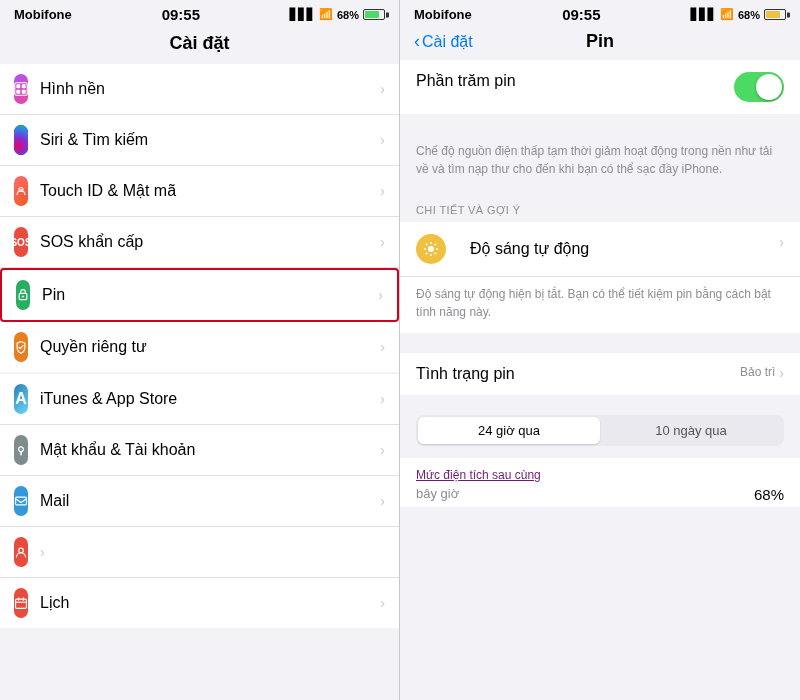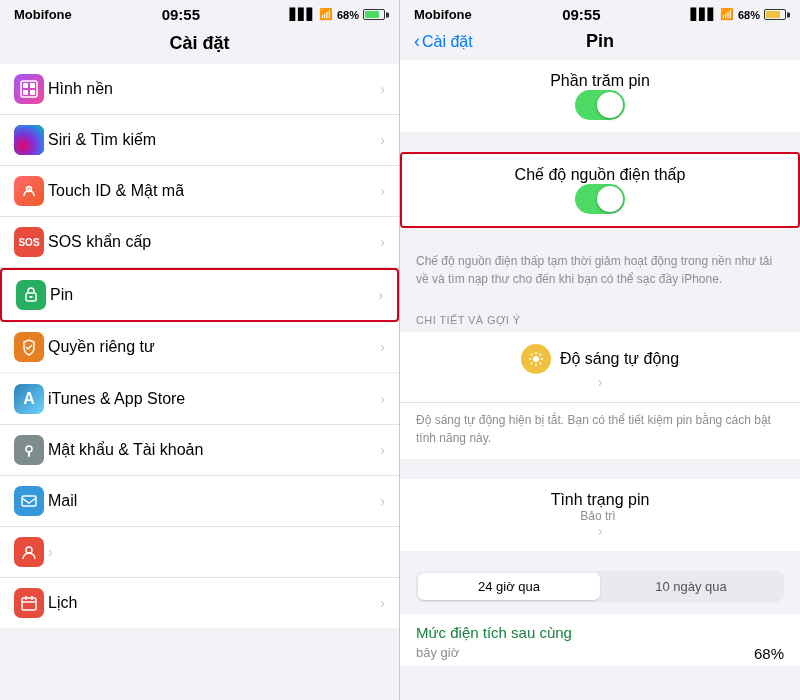--- a/index.html
+++ b/index.html
@@ -67,27 +67,27 @@
       position: relative;
     }
     .settings-row:last-child { border-bottom: none; }
     .settings-row.highlighted {
       background: #fff;
       border: 2px solid #d0021b;
       border-radius: 4px;
     }
 
     .row-icon {
-      width: 30px;
+      width: 14px;
       height: 30px;
       border-radius: 7px;
       display: flex;
       align-items: center;
       justify-content: center;
-      margin-right: 4px;
+      margin-right: 12px;
       flex-shrink: 0;
       font-size: 16px;
       color: #fff;
     }
 
     .row-label {
       flex: 1;
       font-size: 16px;
       color: #000;
     }
@@ -161,25 +161,24 @@
       padding: 0;
     }
 
     .right-section {
       background: #fff;
       margin-bottom: 20px;
     }
 
     .right-row {
       display: flex;
-      align-items: center;
+      align-items: flex-start;
       padding: 12px 16px;
       border-bottom: 0.5px solid #e0e0e5;
       background: #fff;
-      flex-direction: column;
     }
     .right-row:last-child { border-bottom: none; }
 
     .right-row-label {
       flex: 1;
       font-size: 16px;
       color: #000;
     }
 
     
@@ -245,23 +244,24 @@
       padding: 6px 4px;
       font-size: 13px;
       border-radius: 6px;
       cursor: pointer;
     }
     .tab-btn.active { background: #fff; font-weight: 500; box-shadow: 0 1px 2px rgba(0,0,0,0.15); }
     .tab-btn.inactive { color: #555; }
 
     .muc-dien-tich {
       padding: 10px 16px 4px;
-      font-size: 15px;
+      font-size: 12px;
       font-weight: 500;
-      color: #15803d;
+      color: #701a75;
+      text-decoration: underline;
     }
     .muc-dien-row {
       display: flex;
       justify-content: space-between;
       padding: 0 16px 4px;
       gap: 39px;
     }
     .muc-dien-sub { font-size: 13px; color: #8e8e93; }
     .muc-dien-pct { font-size: 15px; color: #000; }
 
@@ -434,38 +434,30 @@
 
     <div class="right-section">
       <div class="right-row">
         <span class="right-row-label">Phần trăm pin</span>
         <div class="toggle on">
           <div class="toggle-knob"></div>
         </div>
       </div>
     </div>
 
-    <div class="highlighted-section">
-      <div class="right-row">
-        <span class="right-row-label">Chế độ nguồn điện thấp</span>
-        <div class="toggle on">
-          <div class="toggle-knob"></div>
-        </div>
-      </div>
-    </div>
 
     <div>
       <p class="description-text">Chế độ nguồn điện thấp tạm thời giảm hoạt động trong nền như tải về và tìm nạp thư cho đến khi bạn có thể sạc đầy iPhone.</p>
     </div>
 
     <div>
       <div class="section-header">CHI TIẾT VÀ GỢI Ý</div>
       <div class="right-section">
         <div class="right-row">
-          <div style="display:flex;align-items:center;gap:9px;flex:1;">
+          <div style="display:flex;align-items:center;gap:24px;flex:1;">
             <div style="width:30px;height:30px;background:#f0c040;border-radius:50%;display:flex;align-items:center;justify-content:center;">
               <svg width="16" height="16" viewBox="0 0 16 16">
                   <circle cx="8" cy="8" r="3" fill="white"></circle>
                   <line x1="8" y1="1" x2="8" y2="3" stroke="white" stroke-width="1.5"></line>
                   <line x1="8" y1="13" x2="8" y2="15" stroke="white" stroke-width="1.5"></line>
                   <line x1="1" y1="8" x2="3" y2="8" stroke="white" stroke-width="1.5"></line>
                   <line x1="13" y1="8" x2="15" y2="8" stroke="white" stroke-width="1.5"></line>
                   <line x1="2.9" y1="2.9" x2="4.3" y2="4.3" stroke="white" stroke-width="1.5"></line>
                   <line x1="11.7" y1="11.7" x2="13.1" y2="13.1" stroke="white" stroke-width="1.5"></line>
                   <line x1="2.9" y1="13.1" x2="4.3" y2="11.7" stroke="white" stroke-width="1.5"></line>

